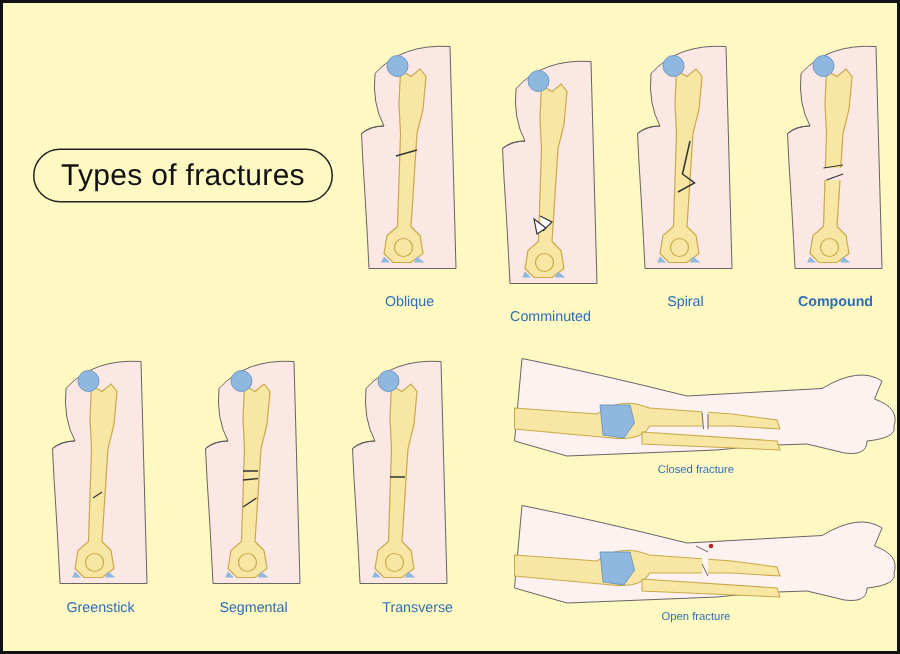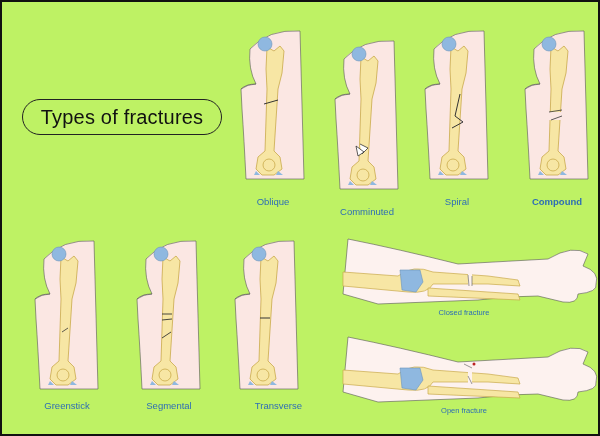--- a/index.html
+++ b/index.html
@@ -1,19 +1,19 @@
 <!DOCTYPE html>
 <html><head>
 <meta charset="utf-8">
 <style>
   html, body { margin: 0; padding: 0; background: #ffffff; }
   body { width: 600px; height: 436px; overflow: hidden; font-family: "Liberation Sans", sans-serif; }
   .frame {
     position: absolute; left: 0; top: 0; width: 600px; height: 436px;
-    box-sizing: border-box; border: 2px solid #111111; background: #bef264;
+    box-sizing: border-box; border: 2px solid #111111; background: #fef9c3;
   }
   .title-pill {
     position: absolute; left: 20px; top: 97px; width: 200px; height: 36px;
     box-sizing: border-box; border: 1.3px solid #222; border-radius: 18px;
     display: flex; align-items: center; justify-content: center;
     font-size: 20px; color: #111; letter-spacing: 0.2px;
   }
   .panel { position: absolute; }
   .panel svg { position: absolute; left: 0; top: 0; overflow: visible; }
   .label {

